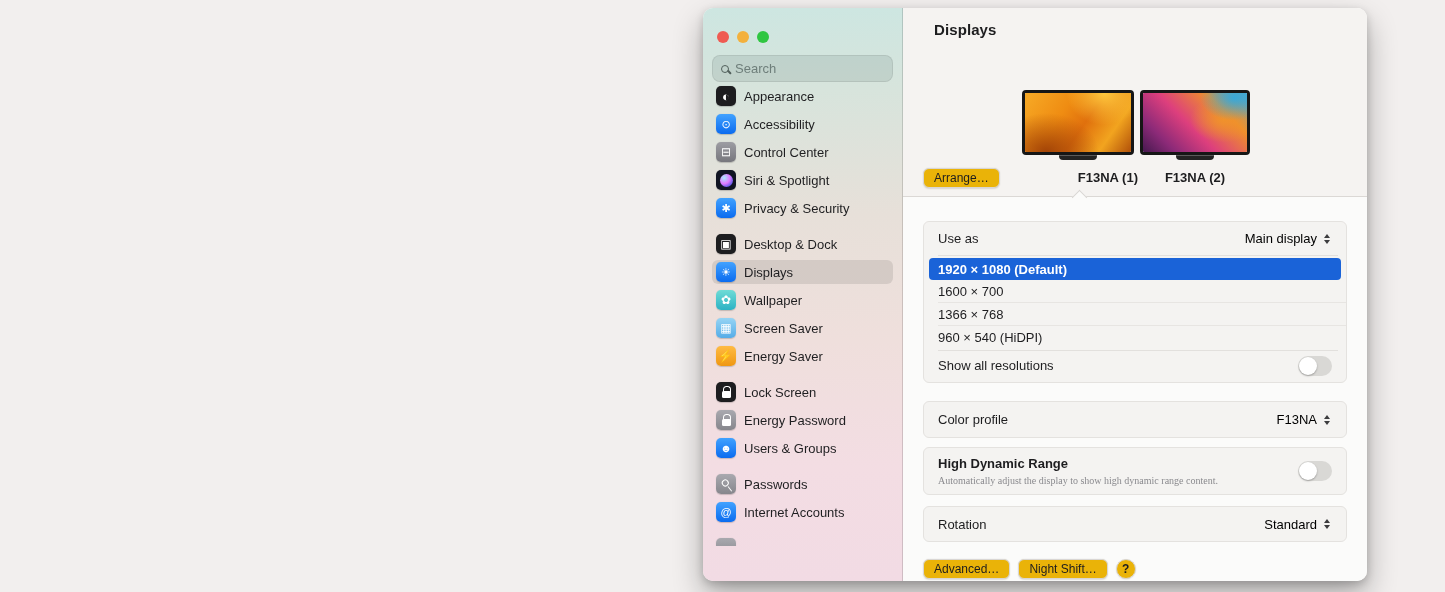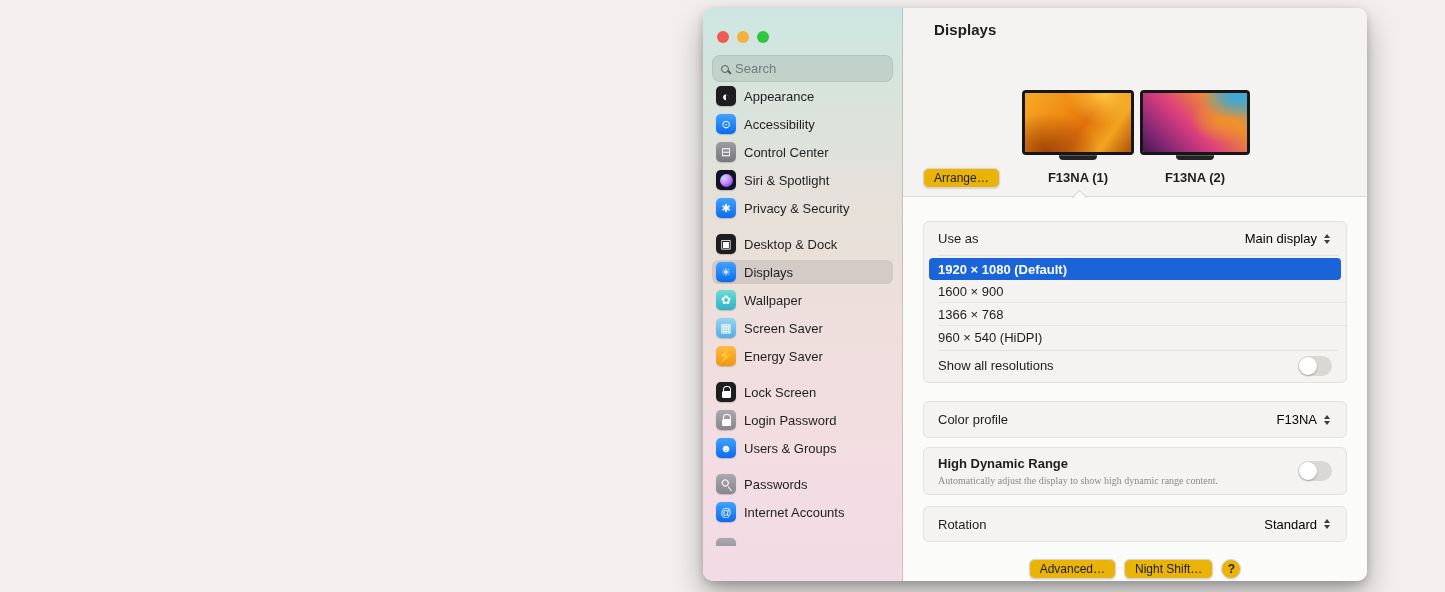--- a/index.html
+++ b/index.html
@@ -125,21 +125,21 @@
   .toggle{ width:34px; height:20px; border-radius:10px; background:#d9d8d5; position:relative; flex:0 0 auto;}
   .toggle::after{ content:""; position:absolute; left:1px; top:1px; width:18px; height:18px; border-radius:50%;
      background:#fff; box-shadow:0 1px 2px rgba(0,0,0,.28);}
   .card-colorprofile{ margin-top:18px; }
   .card-colorprofile .row{ height:35px; }
   .card-hdr{ margin-top:9px; padding:8px 14px; display:flex; align-items:center; justify-content:space-between;}
   .hdr-title{ font-size:13px; font-weight:600; color:#1d1d1f; }
   .hdr-desc{ font-size:10px; color:#8a8a8e; margin-top:4px;font-family:Liberation Serif, serif; }
   .card-rotation{ margin-top:11px; }
   .card-rotation .row{ height:34px; }
-  .footer{ margin-top:17px; display:flex; justify-content:center; align-items:center; gap:8px; }
+  .footer{ margin-top:17px; display:flex; justify-content:flex-start; align-items:center; gap:8px; }
   .help-btn{ width:20px; height:20px; border-radius:50%; padding:0; justify-content:center; font-size:12px; font-weight:600;}
 </style>
 </head>
 <body>
 
 <div class="window">
 
   <div class="sidebar">
     <div class="traffic">
       <span class="t-red"></span>
@@ -202,21 +202,21 @@
         <div class="nav-item">
           <span class="ic i-appearance">
               <span class="lockshape"></span>
             </span>
           <span>Lock Screen</span>
         </div>
         <div class="nav-item">
           <span class="ic gray">
               <span class="lockshape"></span>
             </span>
-          <span>Login Password</span>
+          <span>Energy Password</span>
         </div>
         <div class="nav-item">
           <span class="ic blue">☻</span>
           <span>Users &amp; Groups</span>
         </div>
       </div>
 
       <div class="group">
         <div class="nav-item">
           <span class="ic gray">
@@ -247,21 +247,21 @@
             <div class="wall wall-ventura"></div>
           </div>
         <div class="stand"></div>
       </div>
       <div class="thumb" style="left:237px; top:82px;">
         <div class="screen" style="width:110px;">
             <div class="wall wall-bigsur"></div>
           </div>
         <div class="stand"></div>
       </div>
-      <div class="thumb-label" style="left:115px;">F13NA (1)</div>
+      <div class="thumb-label" style="left:115px;text-align:right;">F13NA (1)</div>
       <div class="thumb-label" style="left:232px;">F13NA (2)</div>
 
       <button class="btn arrange-btn">Arrange…</button>
       <div class="caret"></div>
     </div>
 
     <div class="pane-content">
 
       <div class="card">
         <div class="row row-useas">
@@ -270,21 +270,21 @@
             <span class="popup-value">Main display</span>
             <span class="stepper">
                 <span class="tri-up"></span>
                 <span class="tri-down"></span>
               </span>
           </span>
         </div>
         <div class="sep"></div>
         <div class="res-list">
           <div class="res-row selected">1920 × 1080 (Default)</div>
-          <div class="res-row">1600 × 900</div>
+          <div class="res-row">1600 × 700</div>
           <div class="res-sep"></div>
           <div class="res-row">1366 × 768</div>
           <div class="res-sep"></div>
           <div class="res-row">960 × 540 (HiDPI)</div>
         </div>
         <div class="sep"></div>
         <div class="row row-showall">
           <span class="row-label">Show all resolutions</span>
           <span class="toggle"></span>
         </div>

